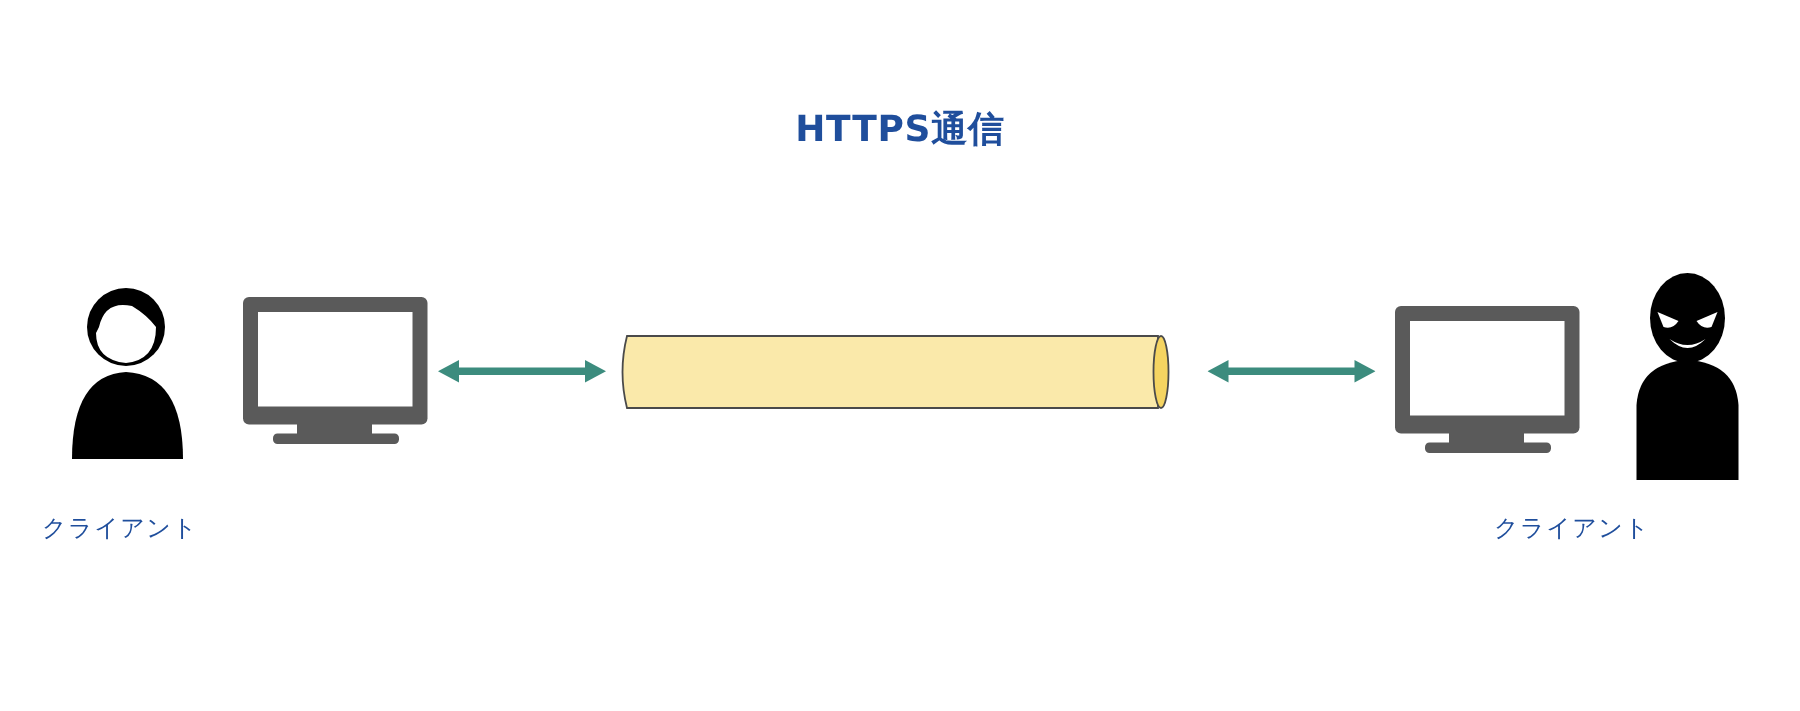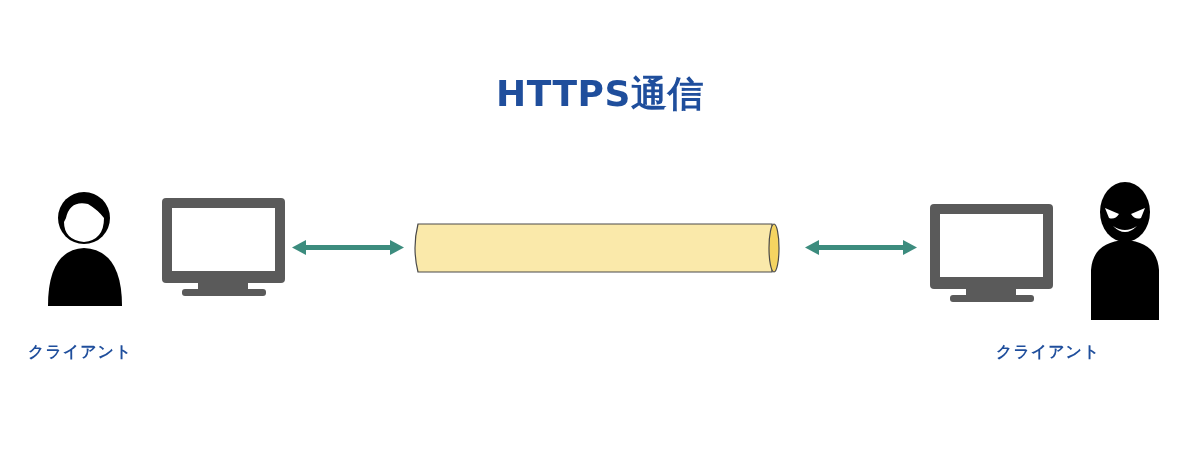--- a/index.html
+++ b/index.html
@@ -1,18 +1,18 @@
 <!DOCTYPE html>
 <html><head>
 <meta charset="utf-8">
 <style>
   html, body { margin:0; padding:0; background:#ffffff; }
   body { width:1200px; height:474px; position:relative; overflow:hidden; font-family:"DejaVu Sans", sans-serif; }
-  .title { position:absolute; left:0; width:1200px; top:70px; text-align:center; font-size:36px; font-weight:bold; color:#1f4e9c; letter-spacing:0.5px; }
-  .label { position:absolute; font-size:16px; font-weight:bold; color:#1f4e9c; letter-spacing:1px; }
+  .title { position:absolute; left:0; width:1200px; top:70px; text-align:center; font-size:24px; font-weight:bold; color:#1f4e9c; letter-spacing:0.5px; }
+  .label { position:absolute; font-size:16px; font-weight:normal; color:#1f4e9c; letter-spacing:1px; }
   .abs { position:absolute; }
 </style>
 </head>
 <body>
 
 <div class="title">HTTPS通信</div>
 
 <svg class="abs" style="left:40px;top:188px" width="90" height="120" viewBox="0 0 90 120">
   <circle cx="44" cy="30" r="26" fill="#000"></circle>
   <path d="M26 30 Q30 12 48 16 Q58 22 64 30 Q64 52 44 54 Q24 52 24 34 Z" fill="#fff"></path>

